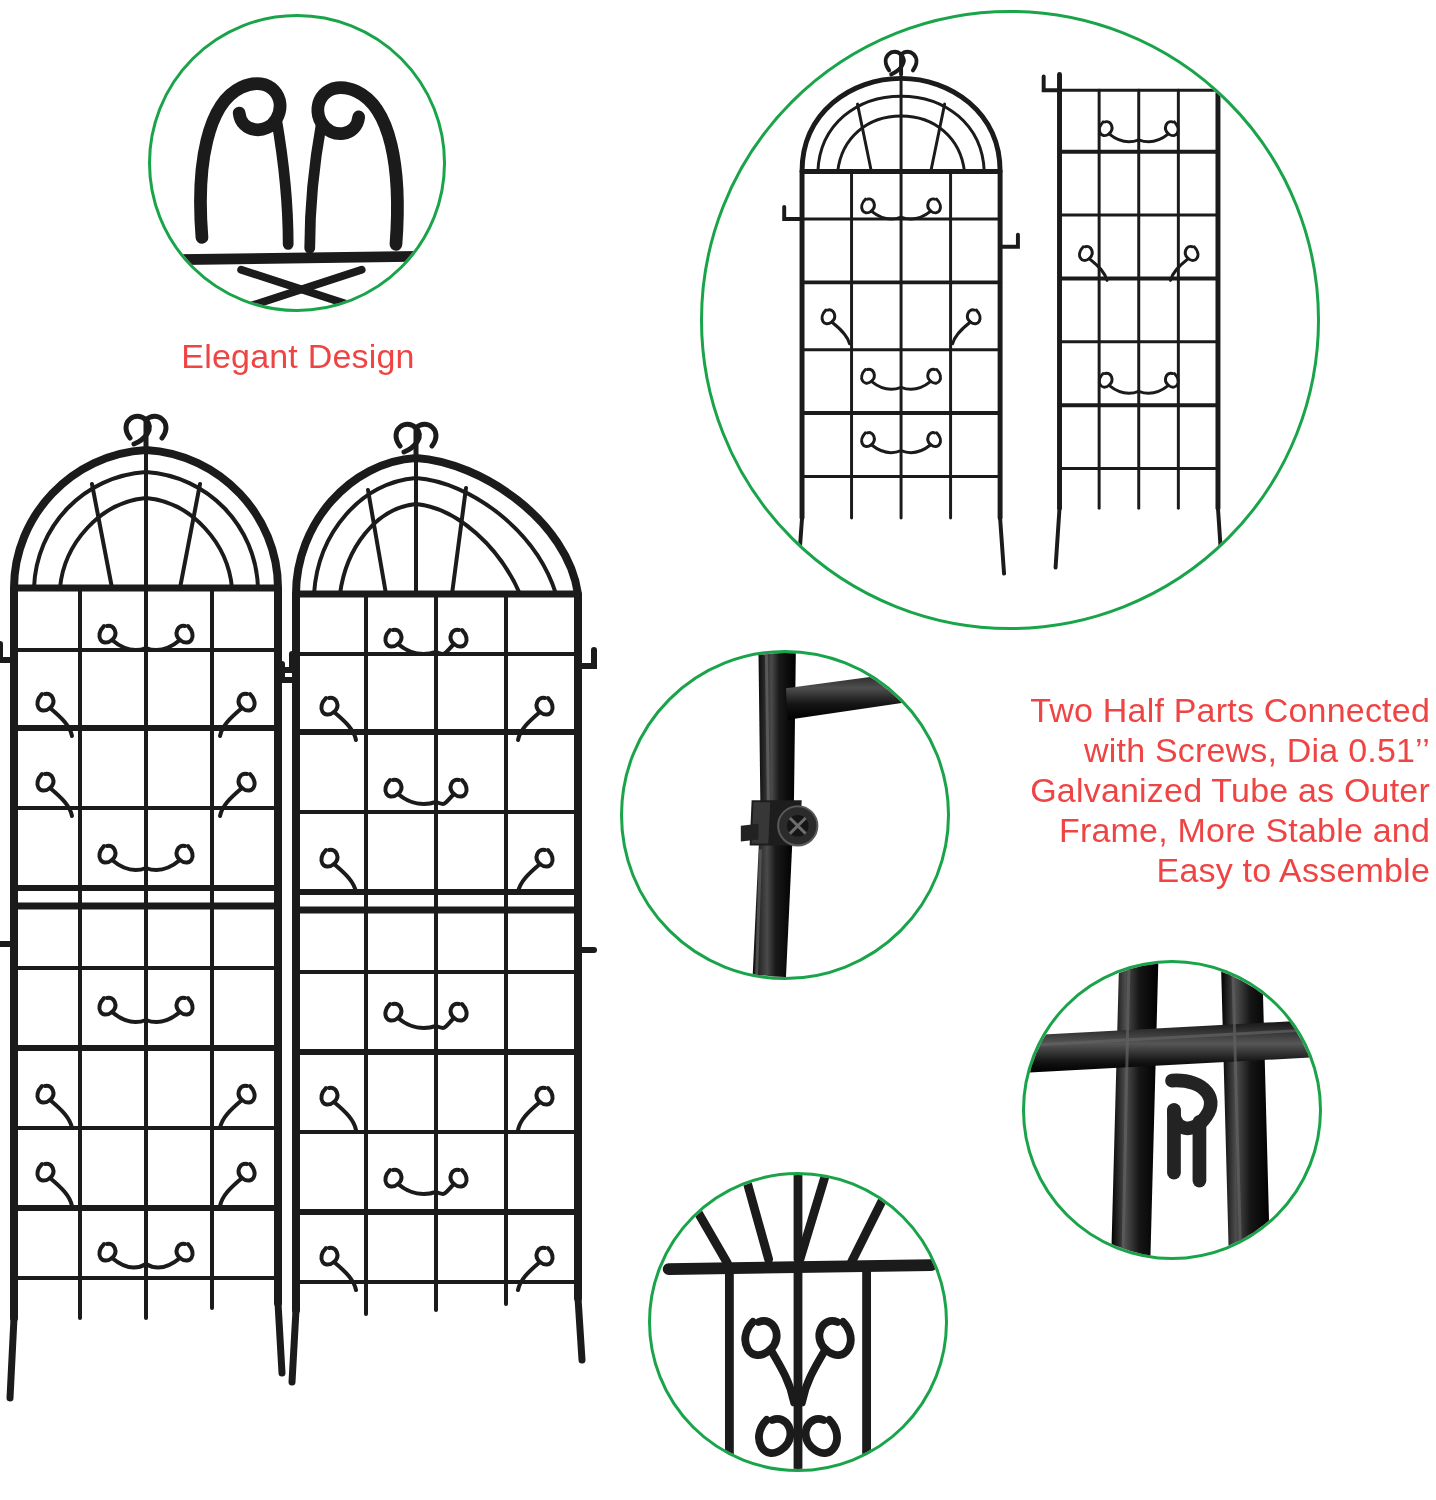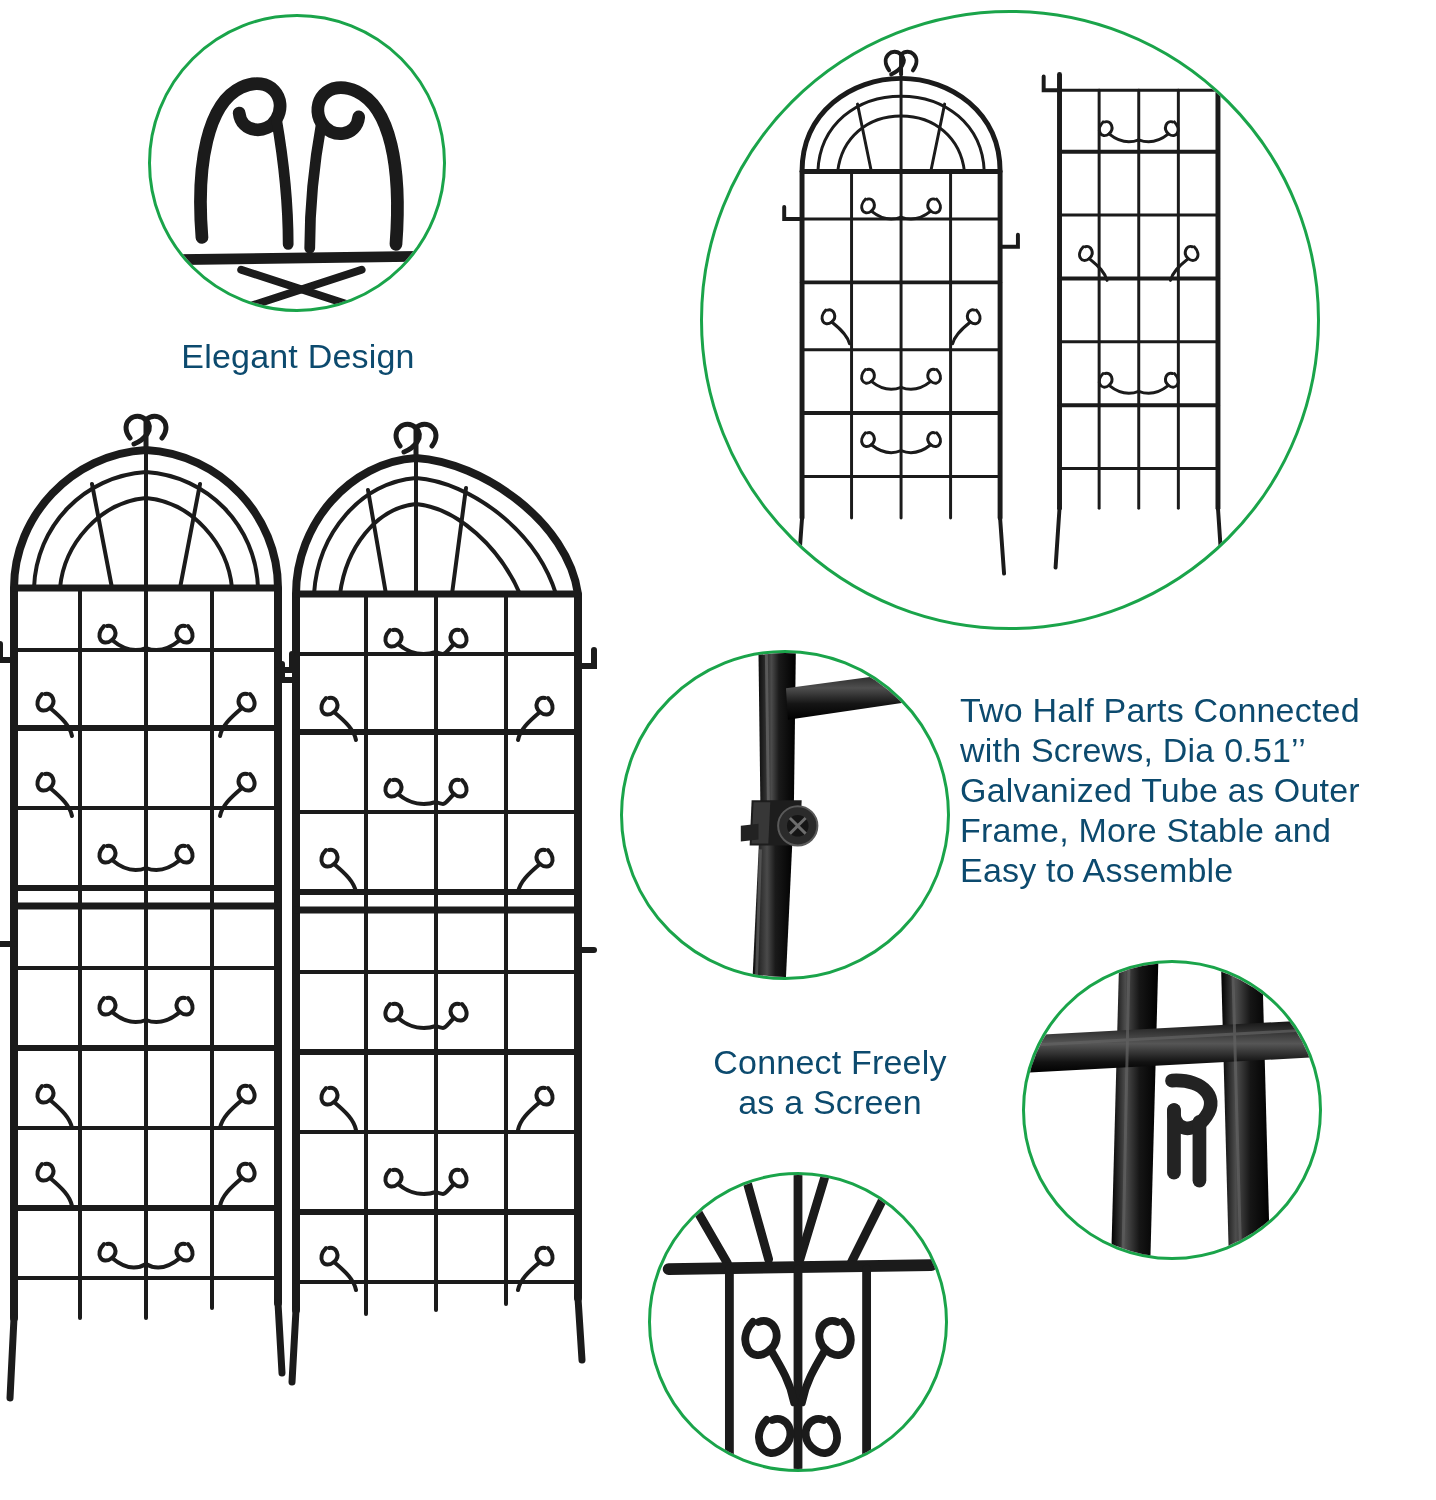--- a/index.html
+++ b/index.html
@@ -10,28 +10,28 @@
   #page {
     position: relative;
     width: 1436px;
     height: 1500px;
     background: #ffffff;
     font-family: "Liberation Sans", sans-serif;
     overflow: hidden;
   }
   .caption {
     position: absolute;
-    color: #0c4a6e;
+    color: #ef4444;
     font-size: 34px;
     line-height: 1.18;
     letter-spacing: 0.2px;
     white-space: pre-line;
   }
   .caption.center { text-align: center; }
-  .caption.right { }
+  .caption.right { text-align: right; }
 
   
   .bubble {
     position: absolute;
     border: 3px solid #1aa44a;
     border-radius: 50%;
     overflow: hidden;
     background: #ffffff;
     box-sizing: border-box;
   }
@@ -407,22 +407,20 @@
           <path d="M122 178 C134 198 142 212 146 232" stroke-width="8"></path>
           <path d="M196 150 C214 168 198 196 178 178 C164 164 176 144 190 150" stroke-width="8"></path>
           <path d="M178 178 C166 198 158 212 154 232" stroke-width="8"></path>
 
           <path d="M118 250 C100 268 116 296 136 278 C150 264 138 244 124 250" stroke-width="8"></path>
           <path d="M182 250 C200 268 184 296 164 278 C150 264 162 244 176 250" stroke-width="8"></path>
         </g>
       </svg>
     </div>
   </div>
-  <div class="caption center" style="left:680px; top:1042px; width:300px;">Connect Freely
-as a Screen</div>
 
   <div class="bubble" style="left:1022px; top:960px; width:300px; height:300px;">
     <div class="bubble-inner">
       <svg class="art" viewBox="0 0 300 300" aria-hidden="true">
         <defs>
           <linearGradient id="tubeV2" x1="0" y1="0" x2="1" y2="0">
             <stop offset="0%" stop-color="#000000"></stop>
             <stop offset="30%" stop-color="#4d4d4d"></stop>
             <stop offset="60%" stop-color="#161616"></stop>
             <stop offset="100%" stop-color="#000000"></stop>

